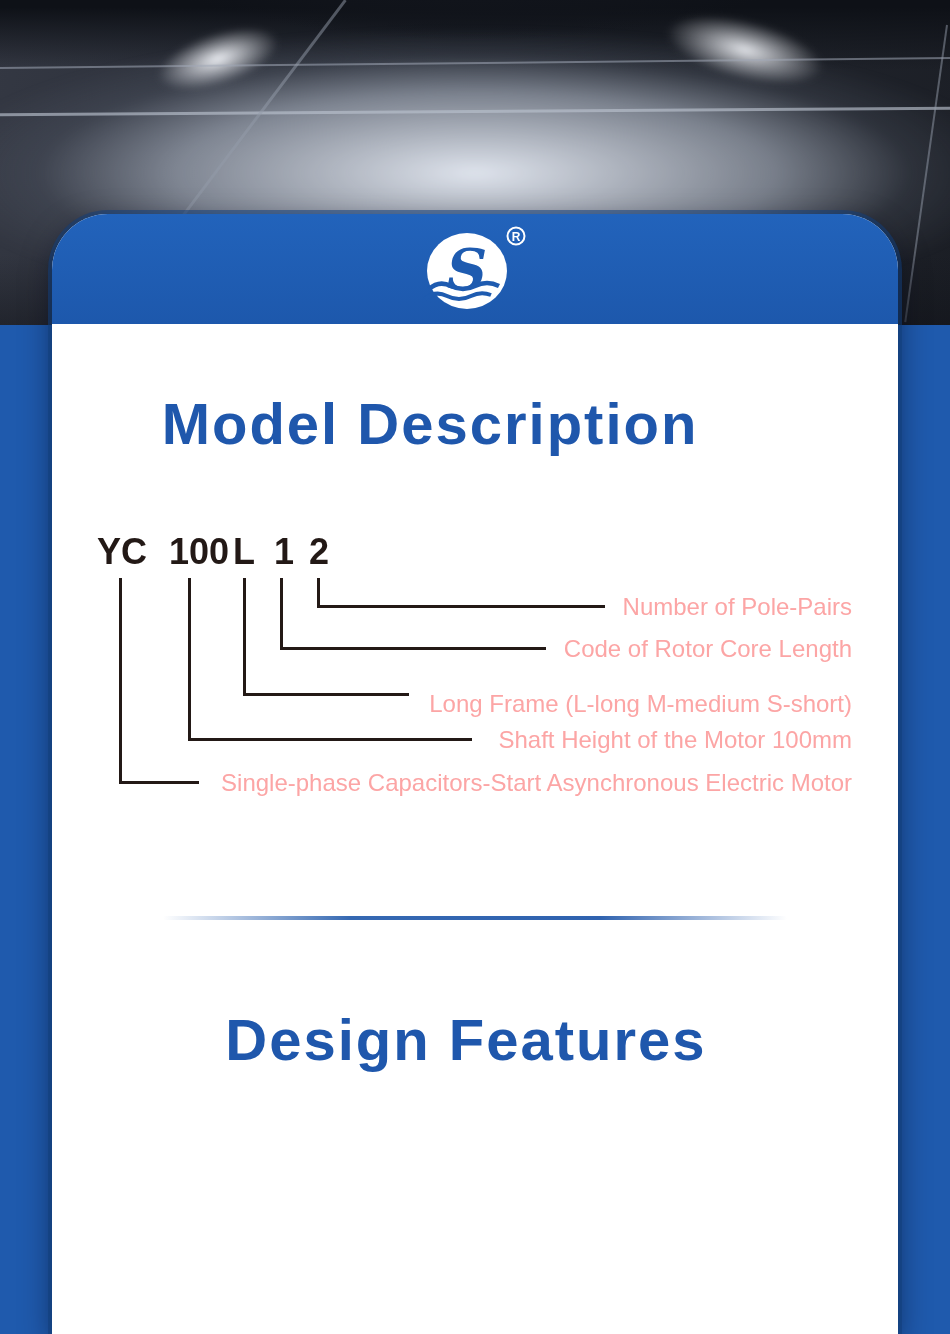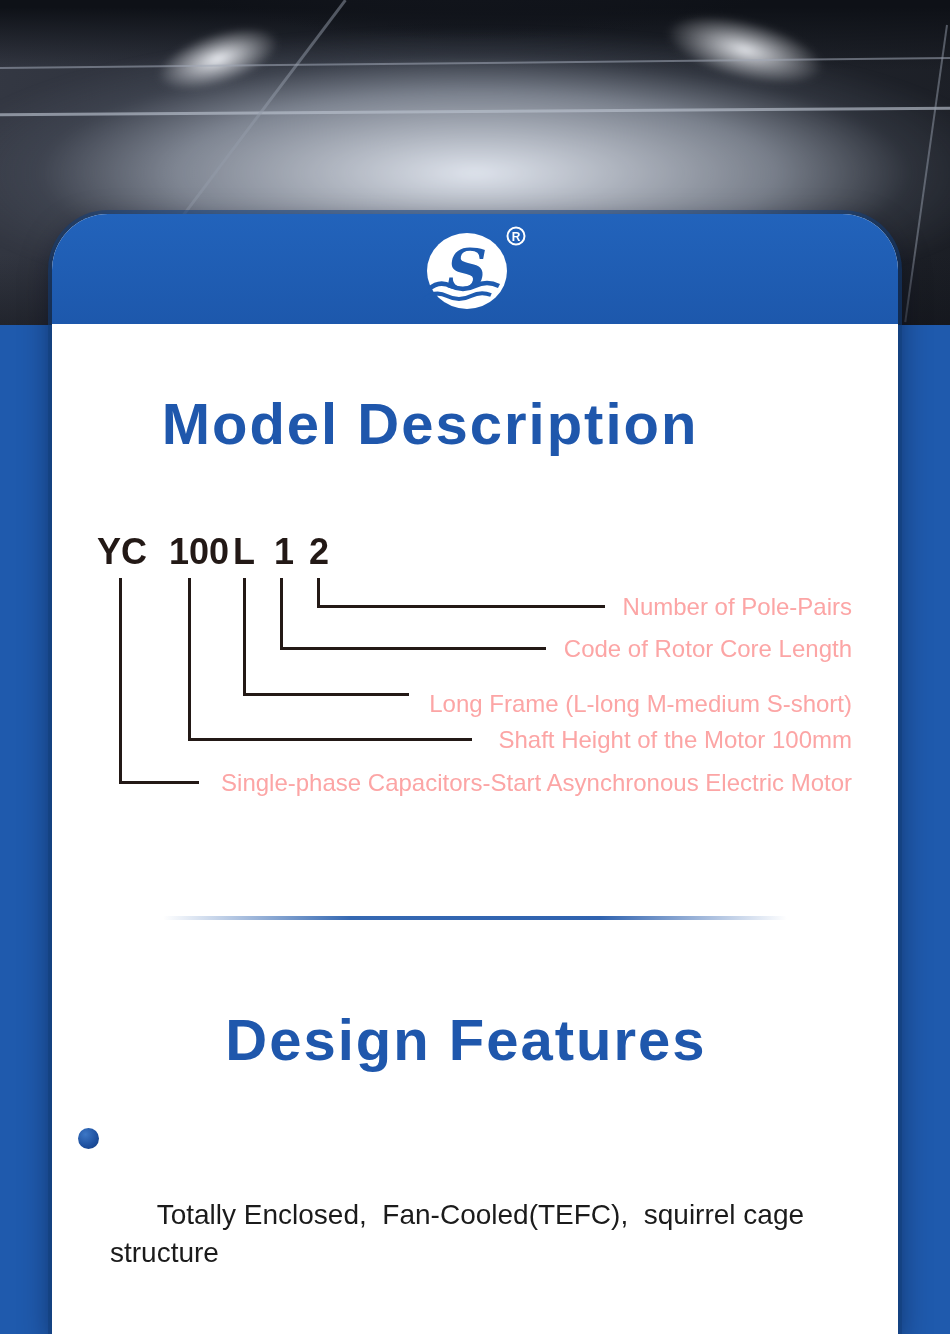--- a/index.html
+++ b/index.html
@@ -129,23 +129,19 @@
     <div class="dlabel lbl-shaft">Shaft Height of the Motor 100mm</div>
     <div class="dlabel lbl-single">Single-phase Capacitors-Start Asynchronous Electric Motor</div>
   </div>
 
   <div class="divider"></div>
 
   <div class="sec-title title-design">Design Features</div>
 
   <ul class="bullets">
     <li class="bullet">
-      <span class="dot"></span>
-      <span>Totally Enclosed,  Fan-Cooled(TEFC),  squirrel cage structure</span>
-    </li>
-    <li class="bullet">
       
       
     </li>
 
   </ul>
 
 </div>
 
 </body></html>

